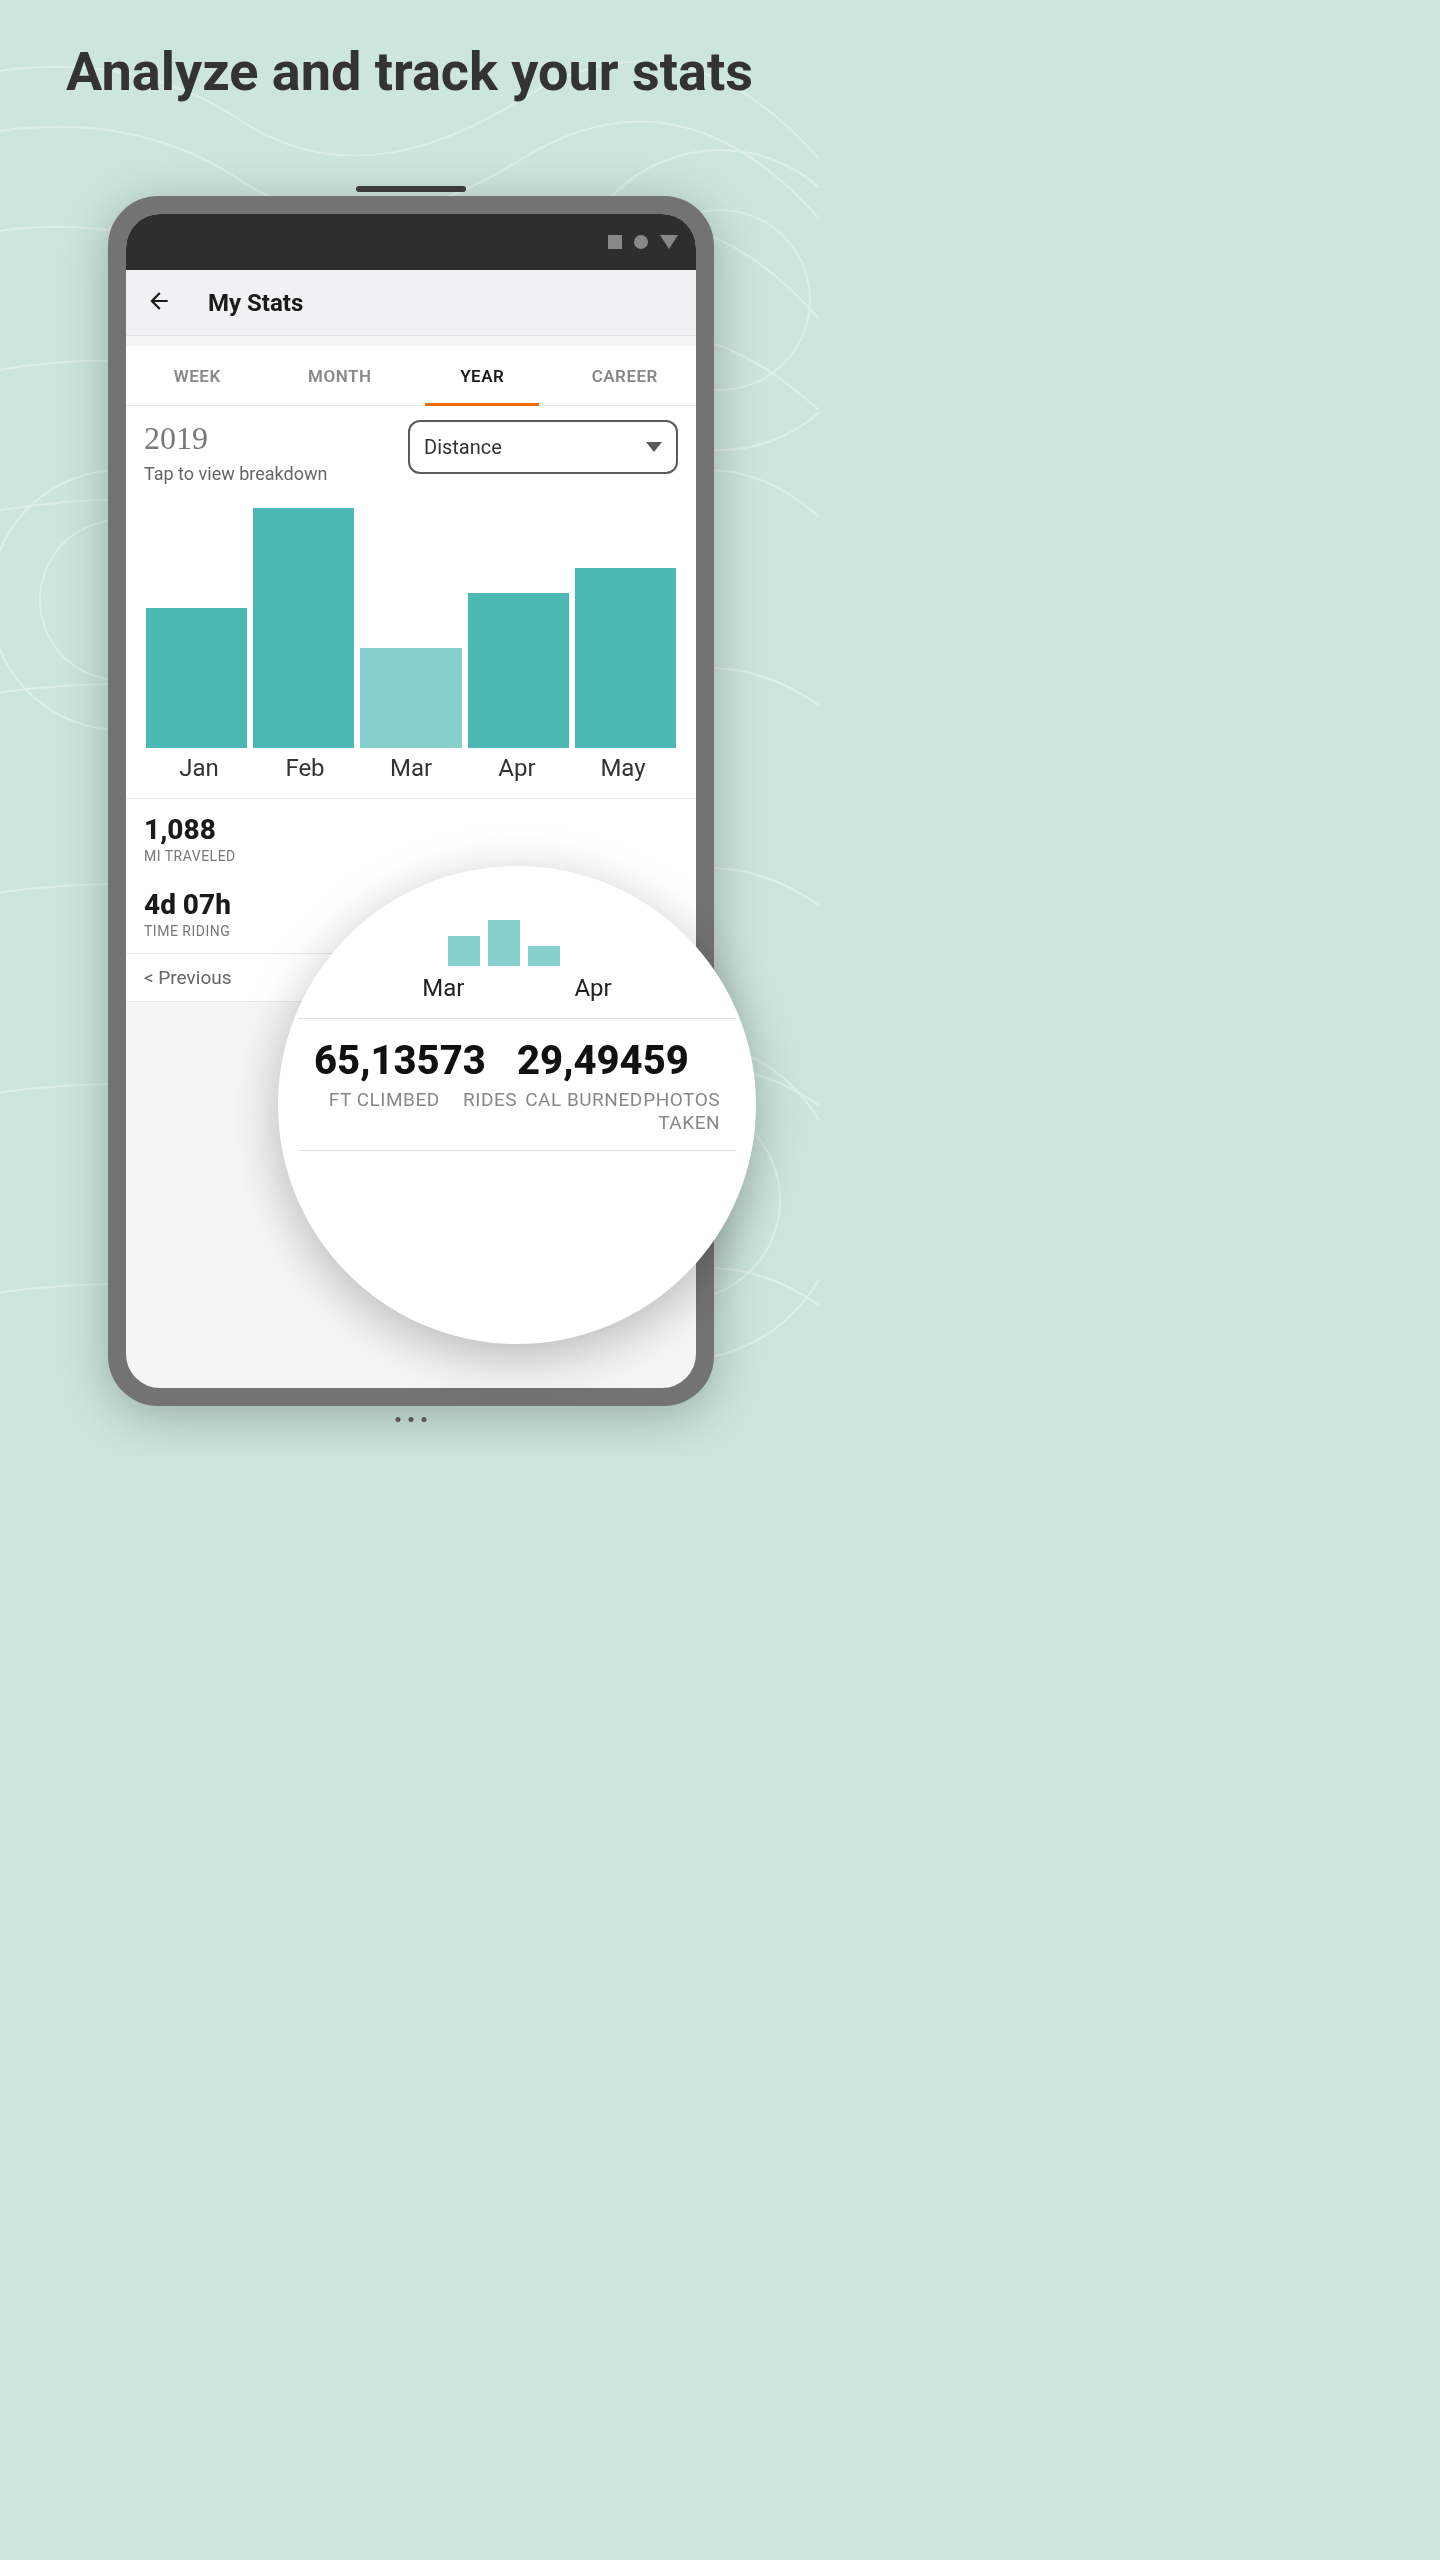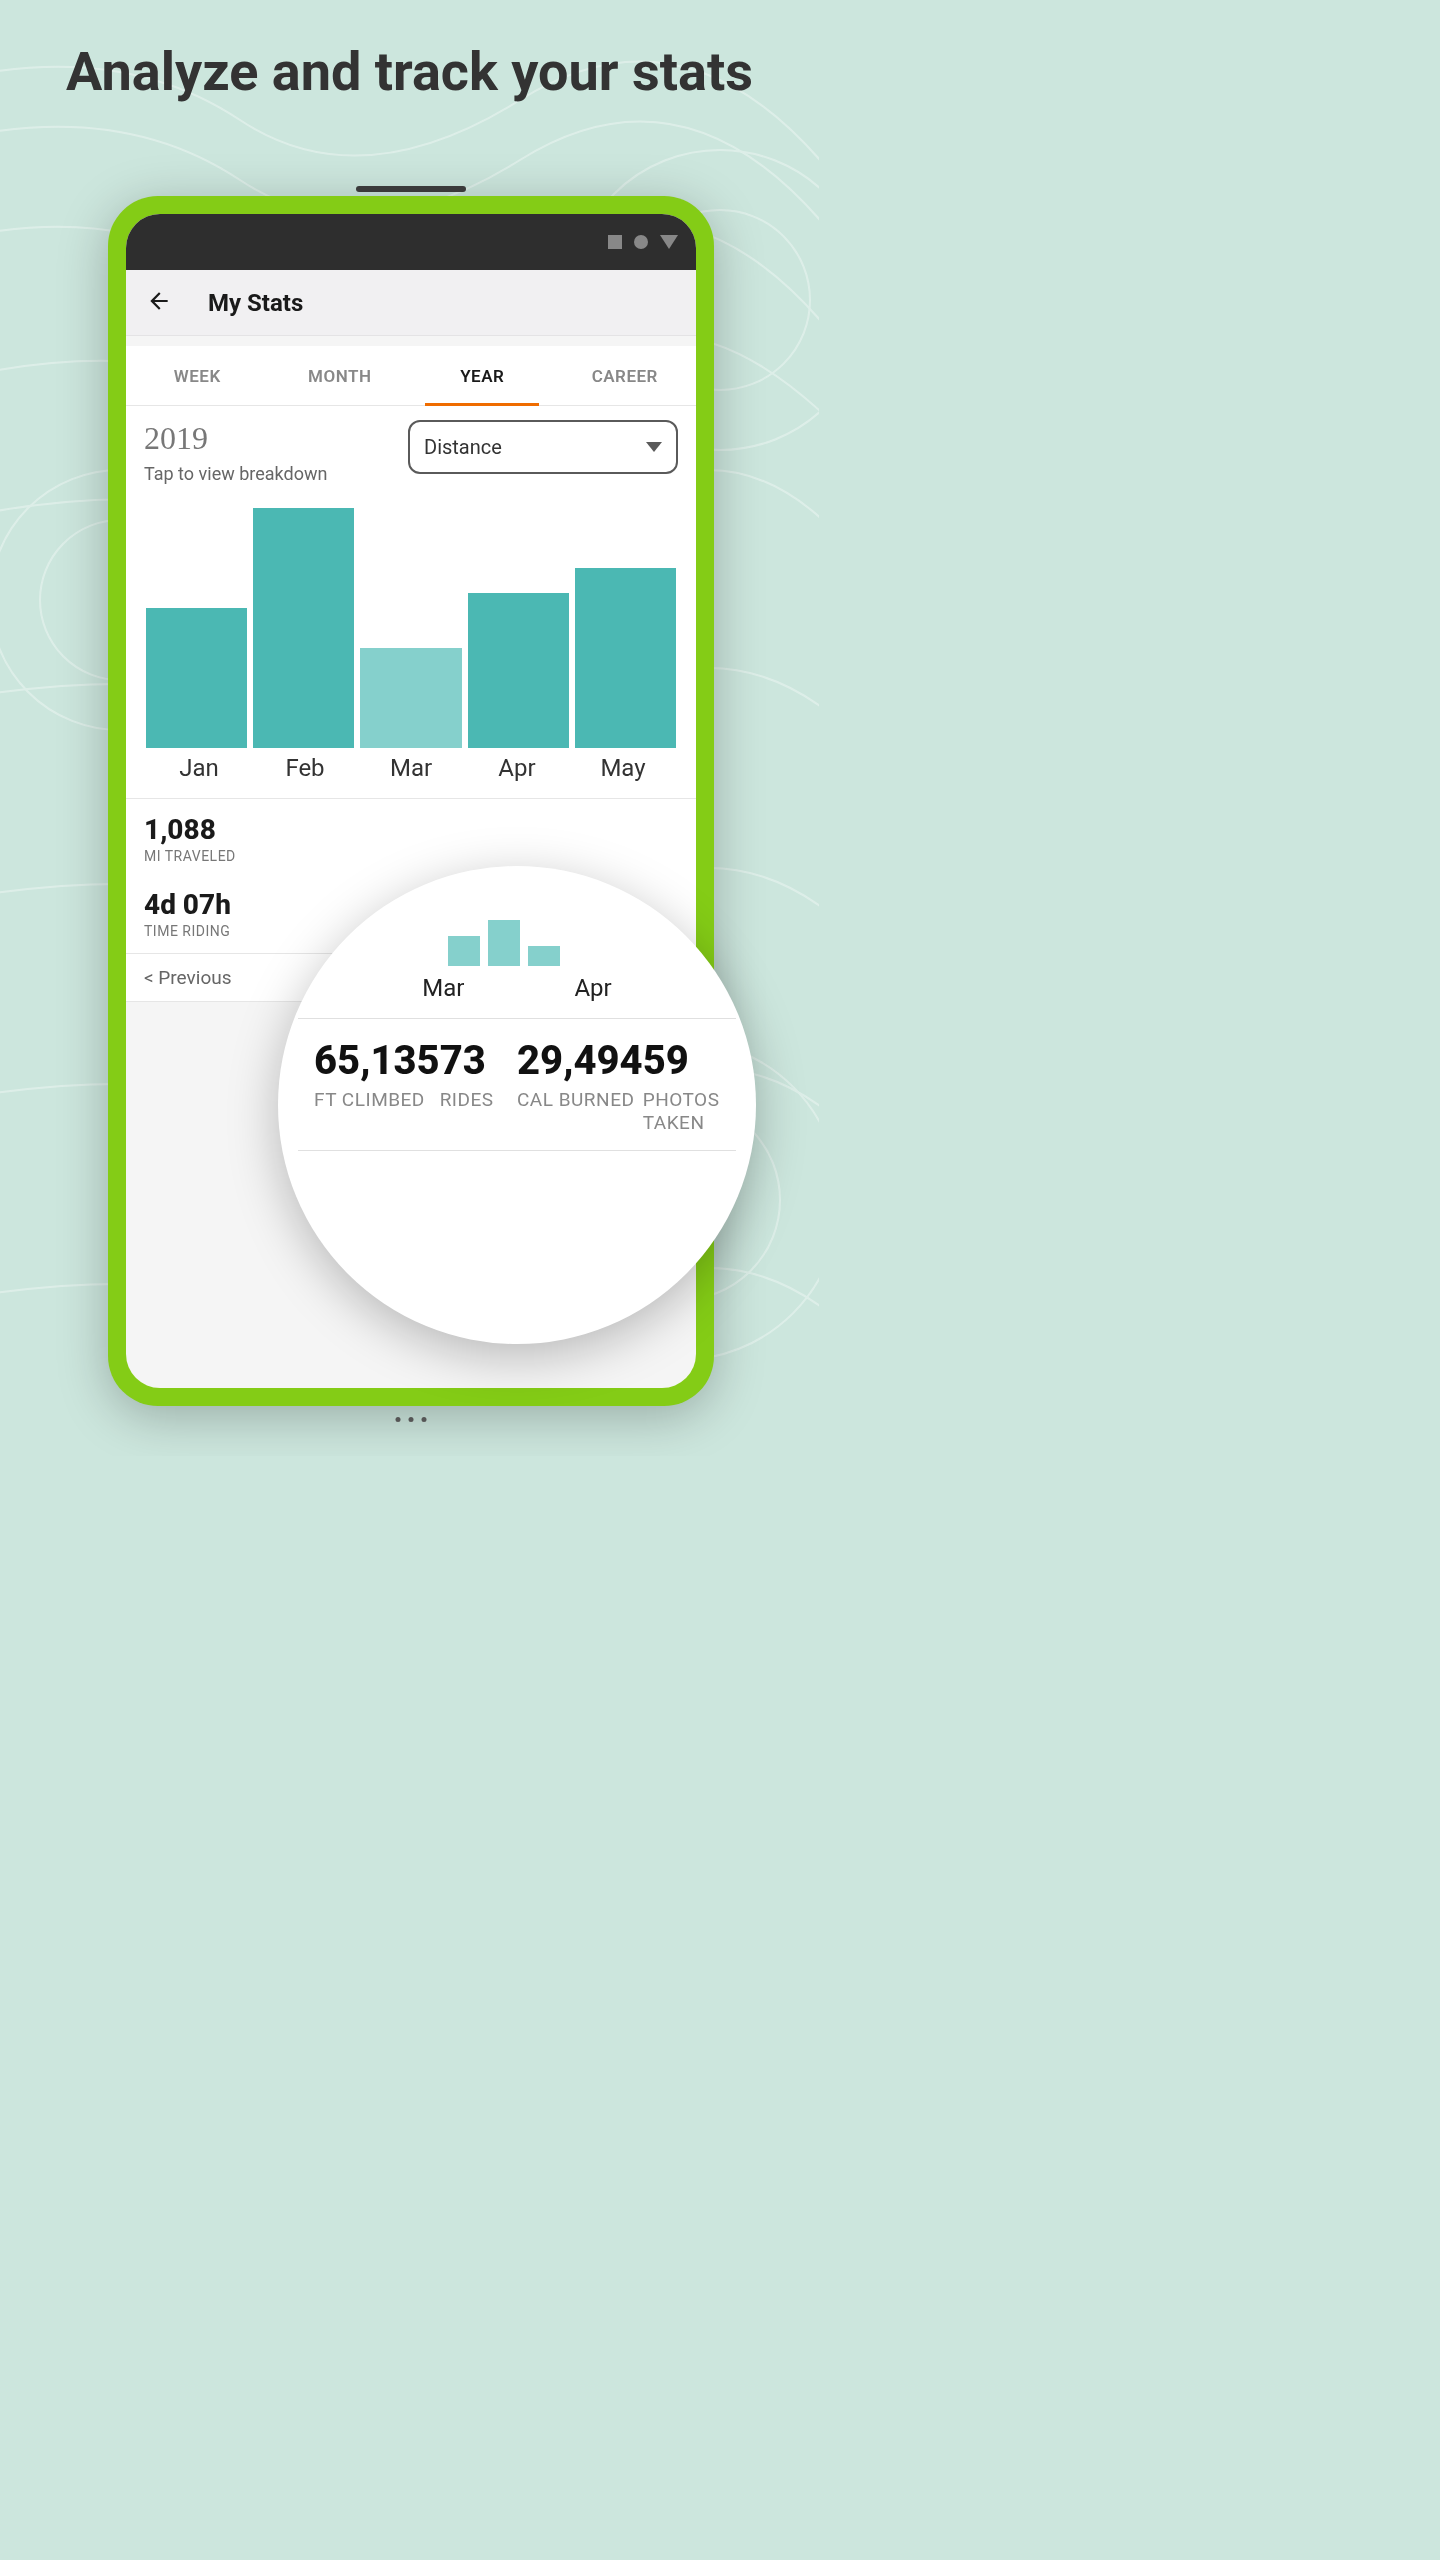--- a/index.html
+++ b/index.html
@@ -22,21 +22,21 @@
     text-align: center;
     font-size: 54px;
     font-weight: 700;
     color: #333;
     line-height: 1.25;
   }
   .phone {
     position: absolute;
     top: 196px; left: 108px;
     width: 606px; height: 1210px;
-    background: #84cc16;
+    background: #737373;
     border-radius: 50px;
     padding: 18px;
     box-shadow: 0 10px 50px rgba(0,0,0,0.25);
   }
   .phone-inner {
     background: #f5f5f5;
     width: 100%; height: 100%;
     border-radius: 34px;
     overflow: hidden;
     position: relative;
@@ -206,21 +206,21 @@
     margin: 0 20px 18px;
   }
   .mag-bar-label { font-size: 24px; color: #222; }
   .mag-stats {
     display: grid;
     grid-template-columns: 1fr 1fr 1fr 1fr;
     padding: 0 36px;
     row-gap: 22px;
   }
   .mag-stat-val { font-size: 40px; font-weight: 800; color: #111; }
-  .mag-stat-lbl { font-size: 19px; color: #888; letter-spacing: 0.5px; margin-top: 4px; }
+  .mag-stat-lbl { font-size: 19px; color: #888; letter-spacing: 0.5px; margin-top: 4px; text-align: right; }
   .mag-divider {
     margin: 16px 20px 0;
     border-top: 1px solid #e0e0e0;
   }
   .mag-minibars {
     position: absolute;
     top: 40px; left: 170px;
     display: flex;
     align-items: flex-end;
     gap: 8px;

